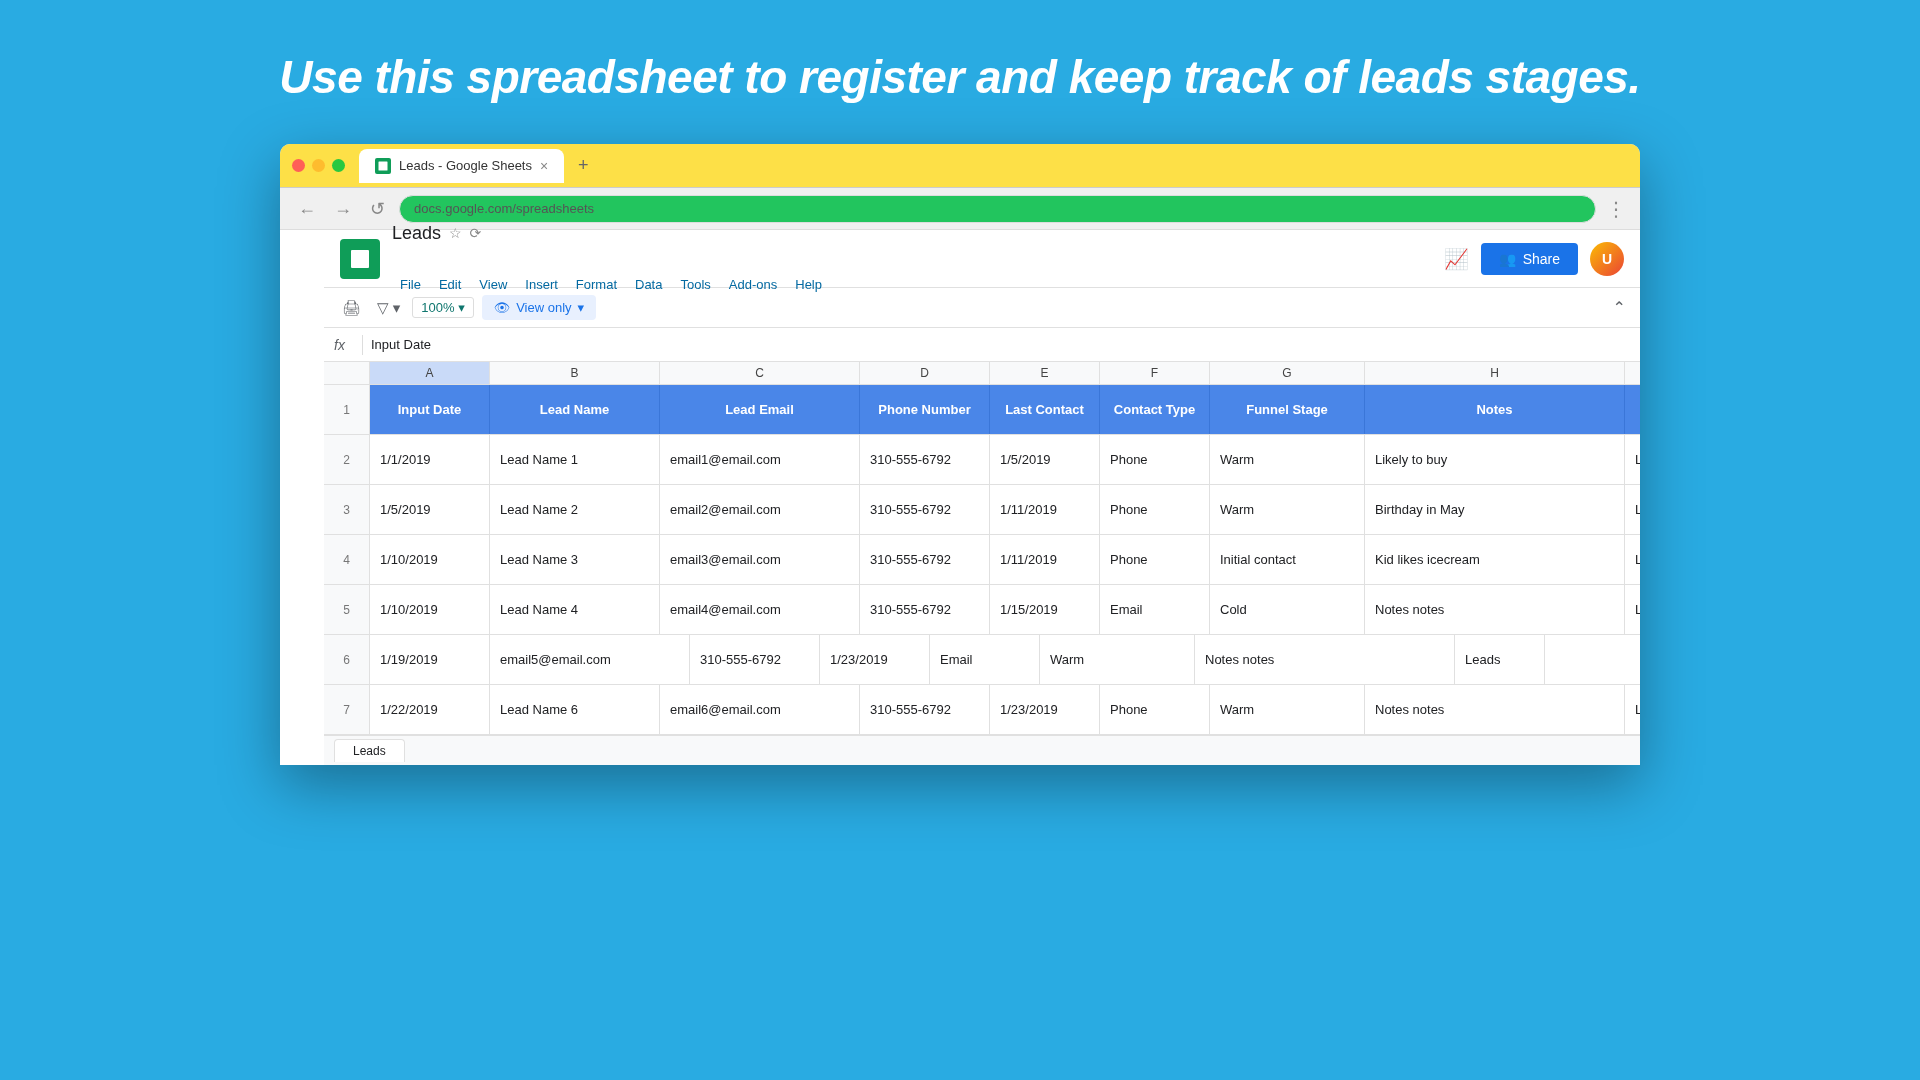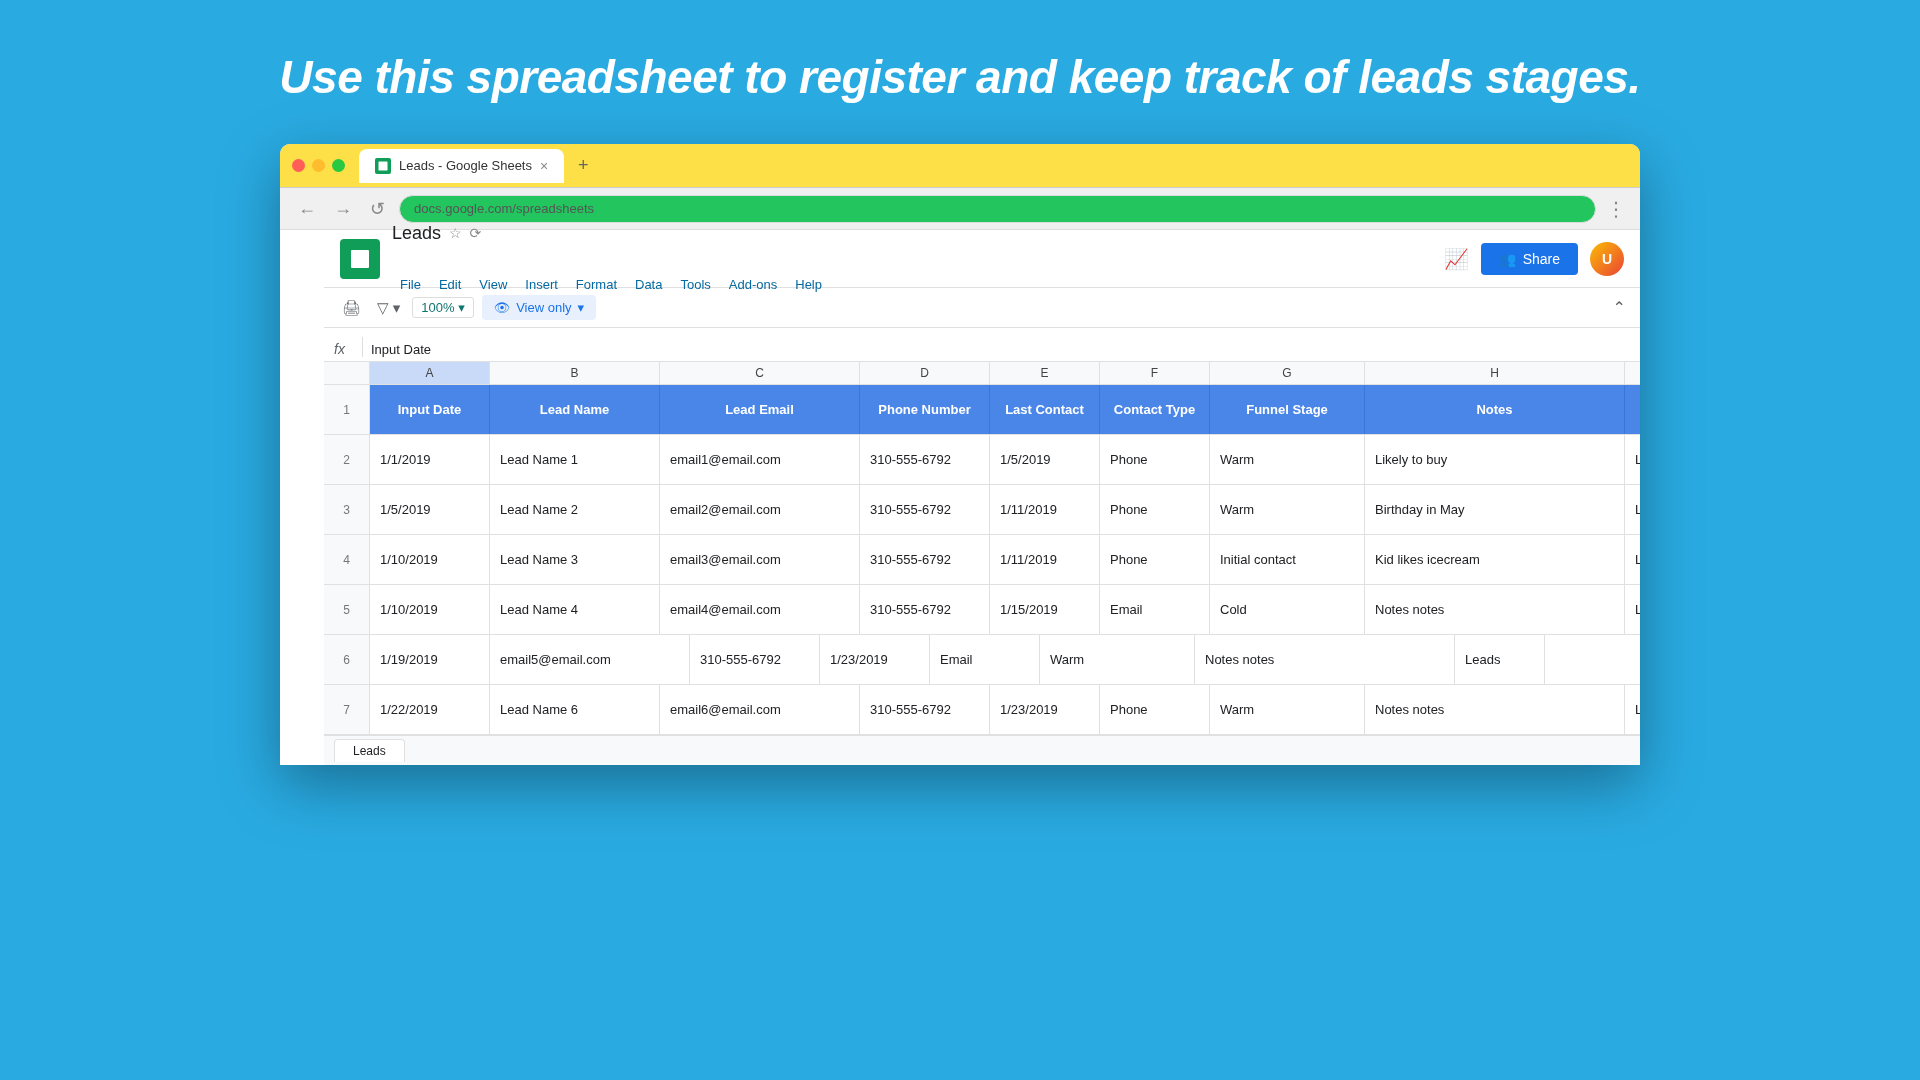--- a/index.html
+++ b/index.html
@@ -260,21 +260,21 @@
     }
     .toolbar-spacer { flex: 1; }
     .toolbar-chevron {
       color: #5f6368;
       font-size: 16px;
     }
 
     
     .formula-bar {
       display: flex;
-      align-items: flex-end;
+      align-items: center;
       padding: 4px 10px;
       height: 34px;
       border-bottom: 1px solid #e0e0e0;
       gap: 8px;
     }
     .formula-icon {
       color: #5f6368;
       font-size: 14px;
       font-style: italic;
       min-width: 20px;

